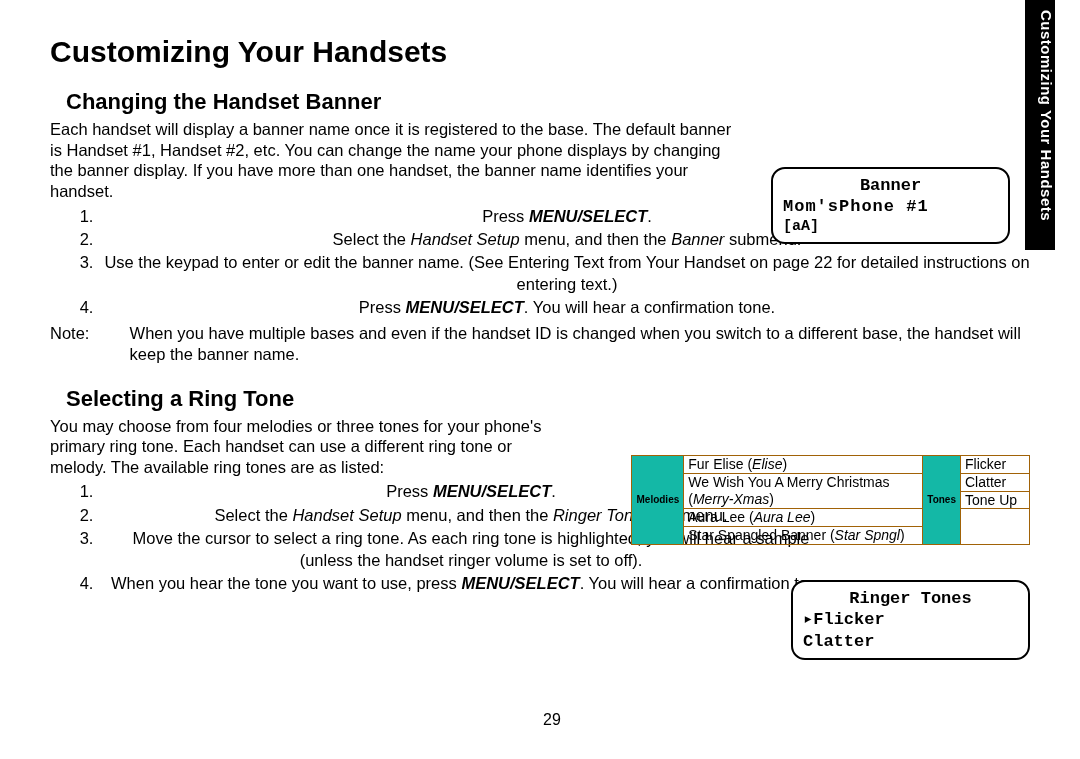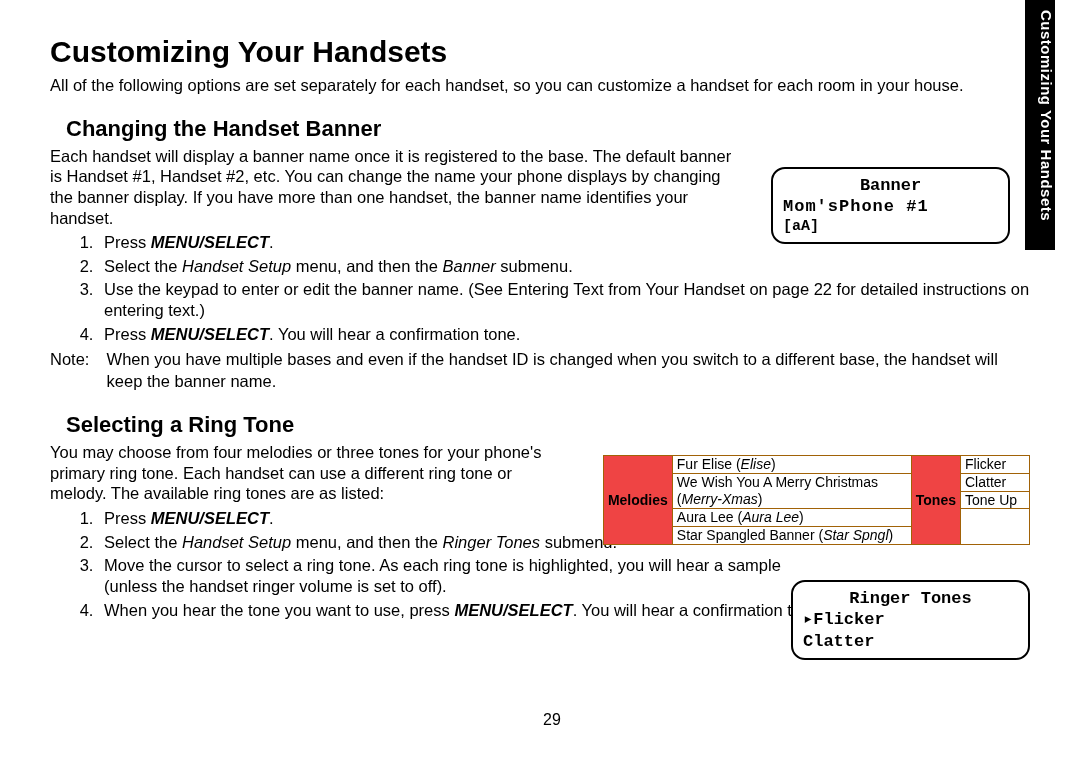--- a/index.html
+++ b/index.html
@@ -55,39 +55,41 @@
     max-width: 690px;
   }
   .ring-p {
     max-width: 500px;
   }
   ol {
     margin: 4px 0 4px 0;
     padding-left: 48px;
     font-size: 16.5px;
     line-height: 1.3;
+    text-align: center;
   }
   ol li {
     margin-bottom: 2px;
     padding-left: 6px;
   }
   .note {
     font-size: 16.5px;
     margin: 4px 0 0 0;
     line-height: 1.3;
   }
   .note-label {
     display: inline-block;
     width: 52px;
     vertical-align: top;
   }
   .note-body {
     display: inline-block;
     width: 900px;
     vertical-align: top;
+    margin-left: 23px;
   }
   .bold { font-weight: bold; }
   .ital { font-style: italic; }
 
   
   .lcd {
     position: absolute;
     border: 2px solid #000;
     border-radius: 14px;
     font-family: "Courier New", monospace;
@@ -120,24 +122,24 @@
     border-collapse: collapse;
     font-size: 14px;
   }
   .tone-table td, .tone-table th {
     border: 1px solid #a16207;
     padding: 0px 4px;
     vertical-align: middle;
     line-height: 1.2;
   }
   .tone-table .hdr {
-    background: #ef4444;
+    background: #14b8a6;
     font-weight: bold;
     text-align: center;
-    font-size:14px;
+    font-size:10px;
   }
   .tone-table .melcell { width: 230px; }
   .tone-table .toncell { width: 60px; }
 
   .pagenum {
     position: absolute;
     bottom: 30px;
     width: 100%;
     left:12px;
     text-align: center;
@@ -145,21 +147,20 @@
   }
 </style>
 </head>
 <body>
 
 <div class="side-tab">Customizing Your Handsets</div>
 
 <div class="page">
 
   <h1>Customizing Your Handsets</h1>
-  <p class="intro">All of the following options are set separately for each handset, so you can customize a handset for each room in your house.</p>
 
   <h2>Changing the Handset Banner</h2>
   <p class="banner-p">Each handset will display a banner name once it is registered to the base. The default banner is Handset #1, Handset #2, etc. You can change the name your phone displays by changing the banner display. If you have more than one handset, the banner name identifies your handset.</p>
 
   <ol>
     <li>
       <span>Press </span><span class="bold ital">MENU/SELECT</span><span>.</span>
     </li>
     <li>
       <span>Select the </span><span class="ital">Handset Setup</span><span> menu, and then the </span><span class="ital">Banner</span><span> submenu.</span>

